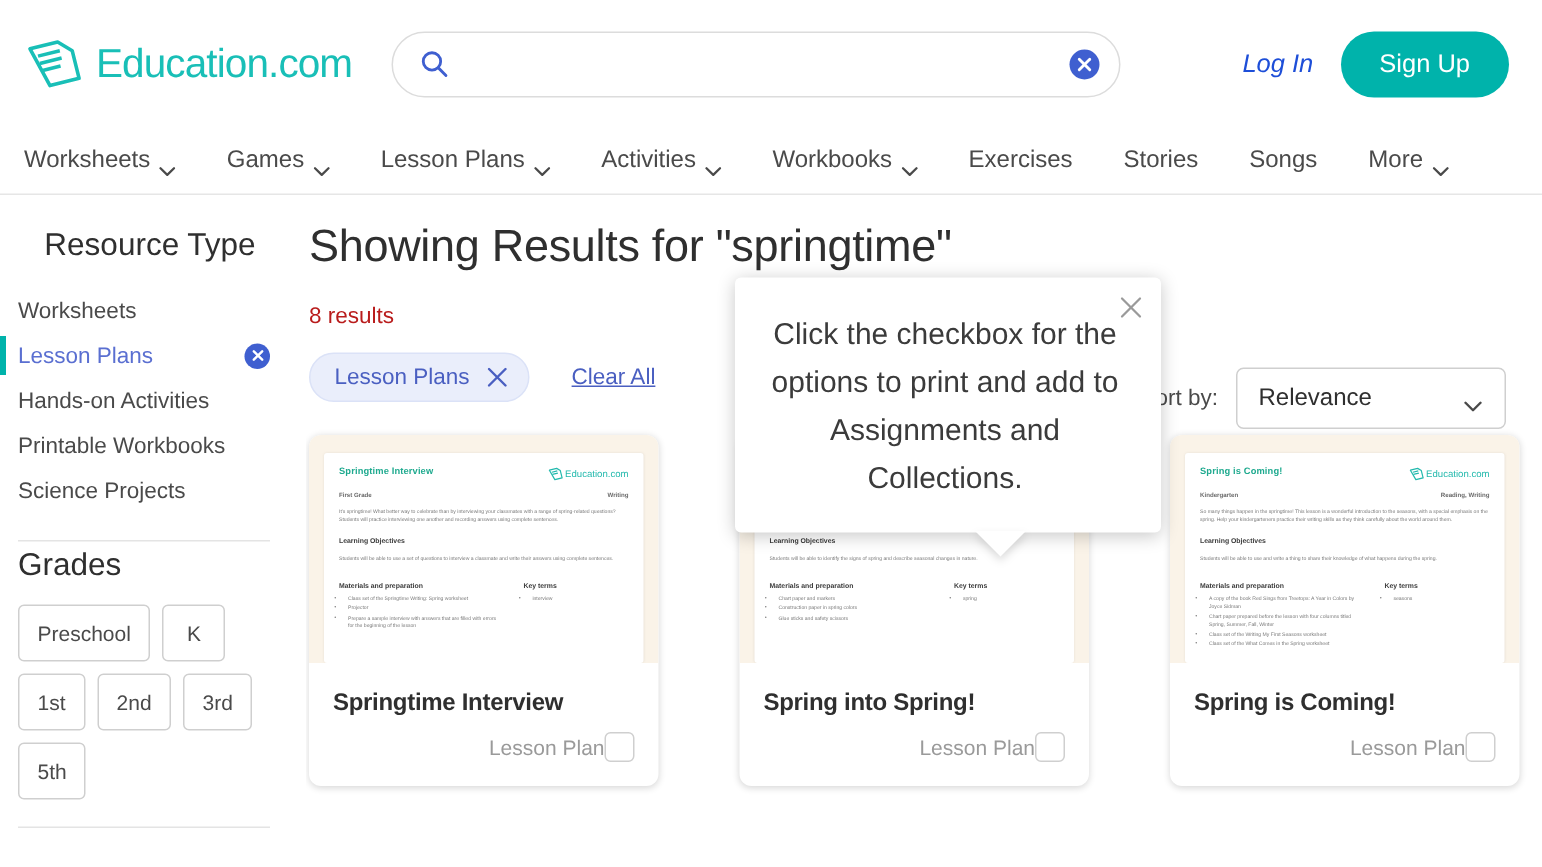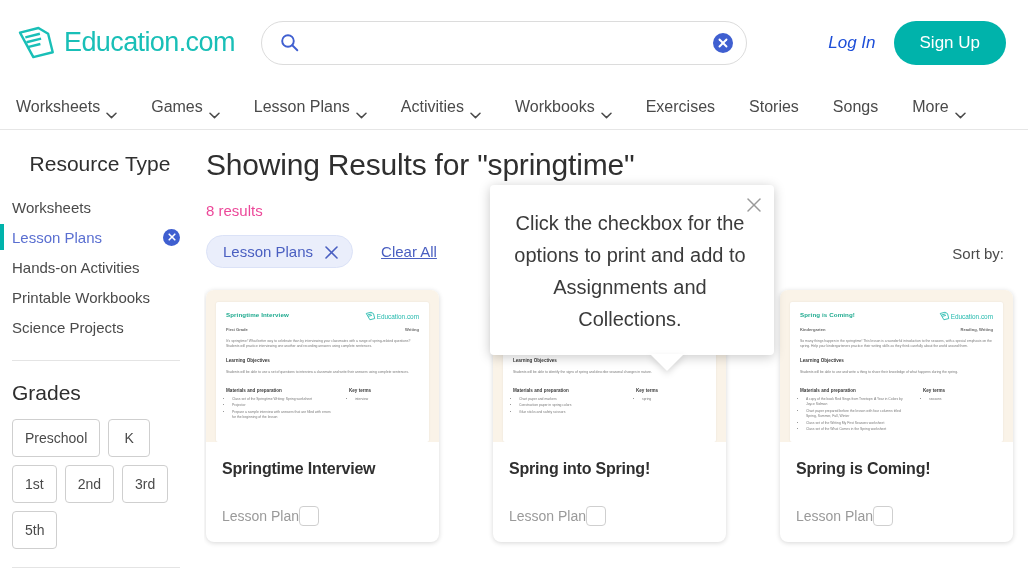--- a/index.html
+++ b/index.html
@@ -172,21 +172,21 @@
   .facet-remove svg { width: 8px; height: 8px; }
 
   .side-divider {
     height: 1px;
     background: #e4e4e4;
     margin: 18px 8px 0 0;
   }
   .grades-title {
     font-size: 21px;
     color: #2f2f2f;
-    margin: 20px 0 14px 0;
+    margin: 4px 0 14px 0;
   }
   .grade-chips {
     display: flex;
     flex-wrap: wrap;
     gap: 8px;
     width: 190px;
   }
   .grade-chip {
     border: 1px solid #cfcfcf;
     border-radius: 4px;
@@ -214,21 +214,21 @@
   }
   .page-title {
     font-size: 30px;
     color: #2f2f2f;
     font-weight: 400;
     letter-spacing: -0.2px;
     padding-left: 2px;
   }
   .result-count {
     font-size: 15px;
-    color: #ec4899;
+    color: #b91c1c;
     margin-top: 20px;
     padding-left: 2px;
   }
   .filter-row {
     display: flex;
     align-items: center;
     margin-top: 16px;
     padding-left: 2px;
     position: relative;
   }
@@ -362,22 +362,22 @@
   }
   .card-title {
     font-size: 16px;
     color: #2f2f2f;
     font-weight: bold;
     letter-spacing: -0.2px;
   }
   .card-foot {
     display: flex;
     align-items: center;
-    justify-content: flex-start;
-    margin-top: 28px;
+    justify-content: flex-end;
+    margin-top: 10px;
   }
   .card-type { font-size: 14px; color: #9a9a9a; }
   .card-check {
     width: 20px; height: 20px;
     border: 1px solid #cfcfcf;
     border-radius: 4px;
     background: #fff;
     cursor: pointer;
   }
 
@@ -569,20 +569,28 @@
           <svg viewBox="0 0 13 13" xmlns="http://www.w3.org/2000/svg">
             <line x1="1" y1="1" x2="12" y2="12" stroke="#4a5fc1" stroke-width="1.6" stroke-linecap="round"></line>
             <line x1="12" y1="1" x2="1" y2="12" stroke="#4a5fc1" stroke-width="1.6" stroke-linecap="round"></line>
           </svg>
         </span>
       </div>
       <span class="clear-all">Clear All</span>
 
       <div class="sort-wrap">
         <span class="sort-label">Sort by:</span>
+        <div style="position:relative;">
+          <select class="sort-select" id="sortsel"><option selected="">Relevance</option><option>Popularity</option><option>Newest</option><option>Title</option></select>
+          <span class="sort-caret">
+            <svg viewBox="0 0 12 8" xmlns="http://www.w3.org/2000/svg">
+              <polyline points="1,1.5 6,6.5 11,1.5" fill="none" stroke="#4a4a4a" stroke-width="1.6" stroke-linecap="round" stroke-linejoin="round"></polyline>
+            </svg>
+          </span>
+        </div>
       </div>
     </div>
 
     <div class="grid" id="grid">
         <div class="card">
     <div class="card-thumb">
       <div class="doc">
         <div class="doc-head">
           <div class="doc-title">Springtime Interview</div>
           <span class="doc-logo">

